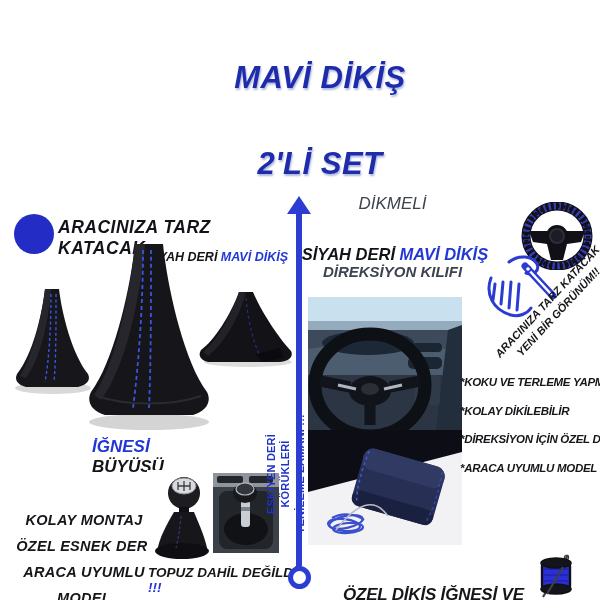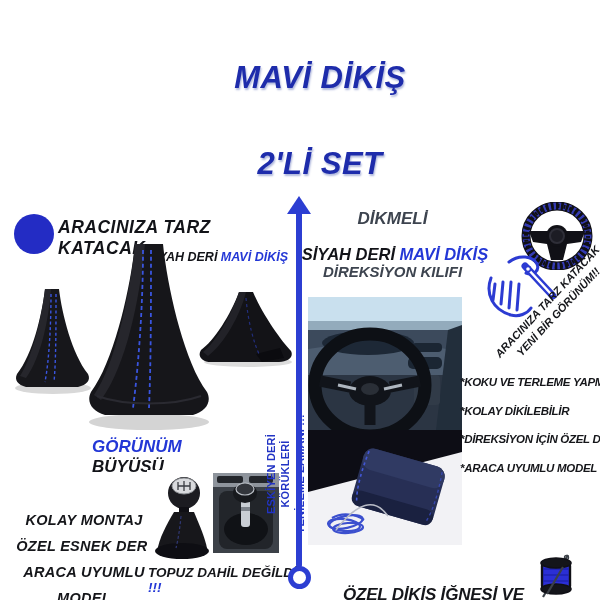--- a/index.html
+++ b/index.html
@@ -30,21 +30,21 @@
                  letter-spacing:.2px;}
   
   .photo{overflow:hidden;}
   
   .divider-line{left:296px;top:211px;width:6px;height:357px;background:#2c3ed2;border-radius:3px;}
   .divider-arrow{left:287px;top:196px;width:0;height:0;border-left:12px solid transparent;
                  border-right:12px solid transparent;border-bottom:18px solid #2c3ed2;}
   .divider-end{left:288px;top:566px;width:13px;height:13px;border:5px solid #2c3ed2;
                border-radius:50%;background:#ffffff;}
   
-  .r-head1{left:310px;top:209px;width:165px;text-align:center;font-size:17px;font-weight:bold;
+  .r-head1{left:310px;top:194px;width:165px;text-align:center;font-size:17px;font-weight:normal;
            font-style:italic;}
   .r-head2{left:300px;top:245px;width:190px;text-align:center;font-size:16.5px;font-weight:bold;
            font-style:italic;color:#121318;}
   .r-head3{left:310px;top:263px;width:165px;text-align:center;font-size:15px;font-weight:bold;
            font-style:italic;}
   .diagonal-note{left:478px;top:292px;width:150px;transform:rotate(-47deg);text-align:center;
                  font-size:11px;font-weight:bold;font-style:italic;color:#15161a;line-height:1.35;}
   .bullets{left:460px;top:368px;width:140px;}
   .bullet-line{font-size:11.5px;font-weight:bold;font-style:italic;color:#15161a;
                letter-spacing:-0.3px;white-space:nowrap;line-height:28.5px;}
@@ -85,21 +85,21 @@
 
   <svg class="abs photo" style="left:196px;top:288px;" width="100" height="82" viewBox="0 0 100 82">
     <ellipse cx="52" cy="74" rx="44" ry="5" fill="#dcdcdc"></ellipse>
     <path d="M43 4 L57 4 C66 26 86 54 95 63 C98 69 92 74 83 74 L15 74 C6 74 1 68 5 62 C18 53 35 26 43 4 Z" fill="#131317"></path>
     <path d="M43 4 L50 4 C44 28 28 56 12 68 L7 64 C20 54 36 26 43 4 Z" fill="#222228"></path>
     <path d="M60 66 L84 60 L88 70 L66 74 Z" fill="#0b0b0f"></path>
     <path d="M50 10 C52 34 58 56 64 68" stroke="#2a3aa8" stroke-width="1.2" stroke-dasharray="3 3" fill="none" opacity="0.7"></path>
   </svg>
 
   <div class="abs slogan">
-    <span class="blue-txt">GÖRÜNÜM</span>
+    <span class="blue-txt">İĞNESİ</span>
     <span>BÜYÜSÜ</span>
   </div>
 
   <div class="abs features">
     <div class="feature-line">KOLAY MONTAJ</div>
     <div class="feature-line">ÖZEL ESNEK DERİ</div>
     <div class="feature-line">ARACA UYUMLU MODEL</div>
   </div>
 
   <svg class="abs photo" style="left:147px;top:470px;background:#ffffff;" width="64" height="92" viewBox="0 0 64 92">

